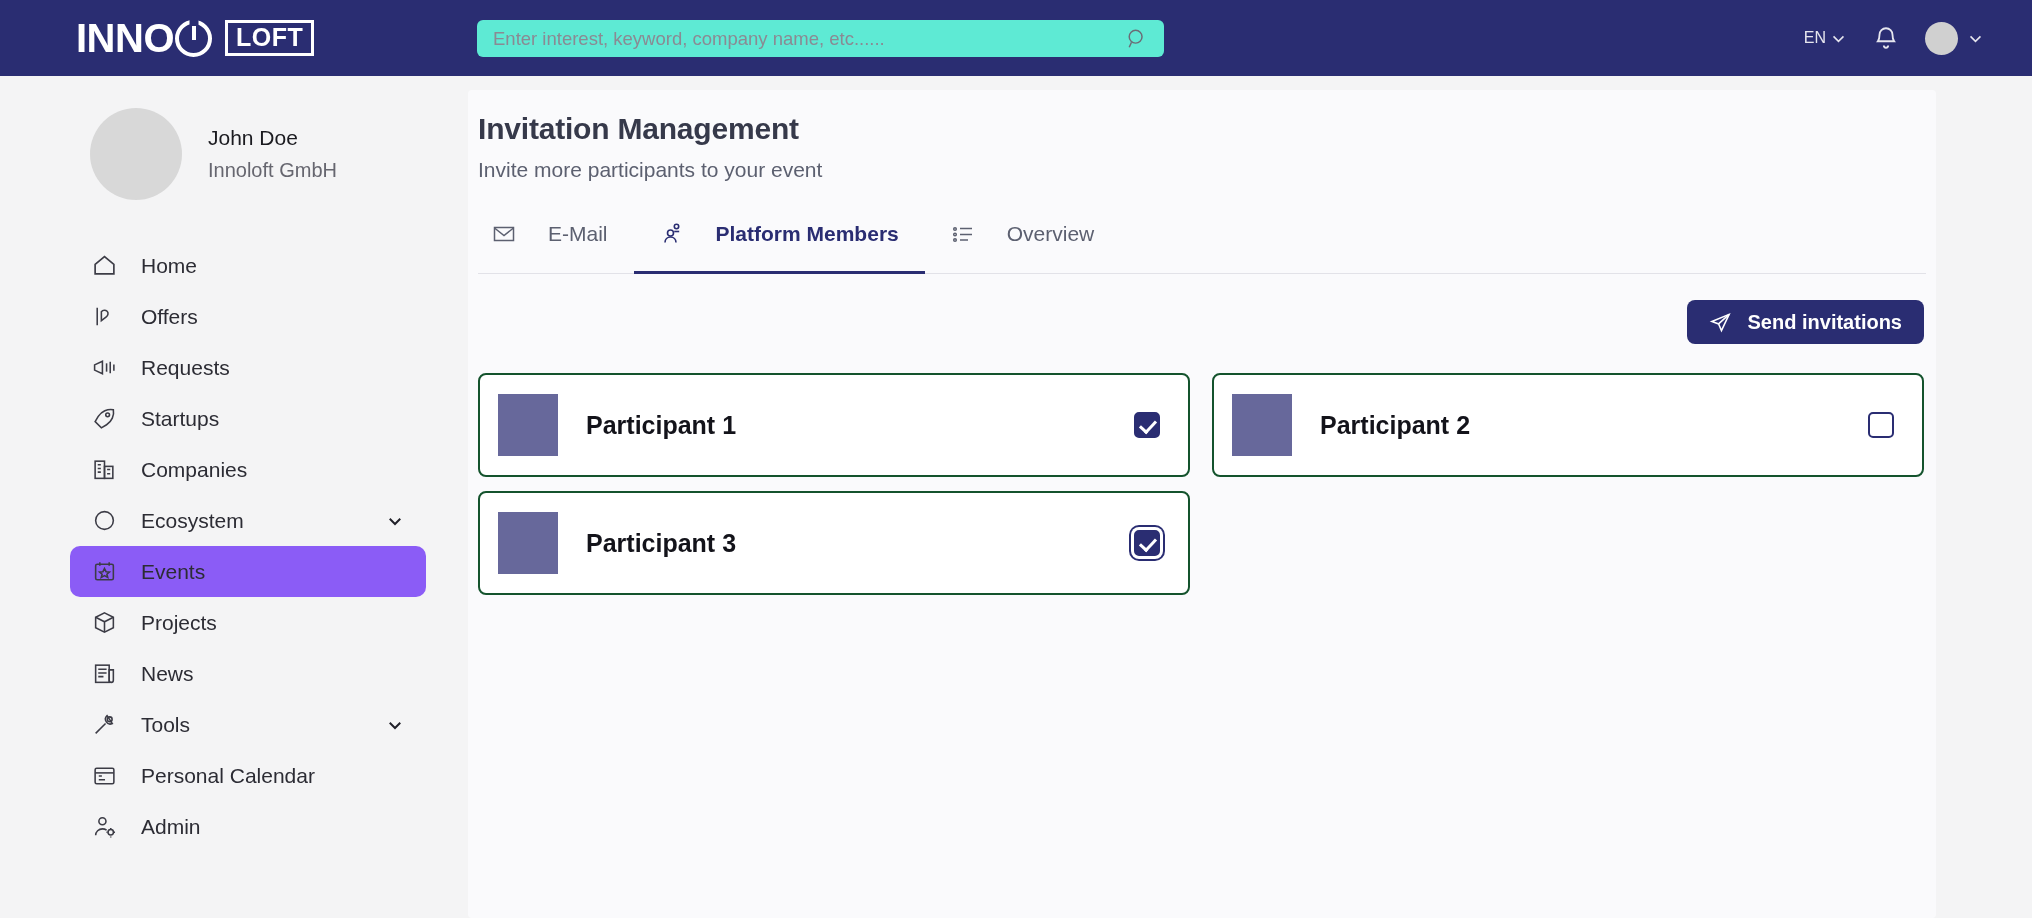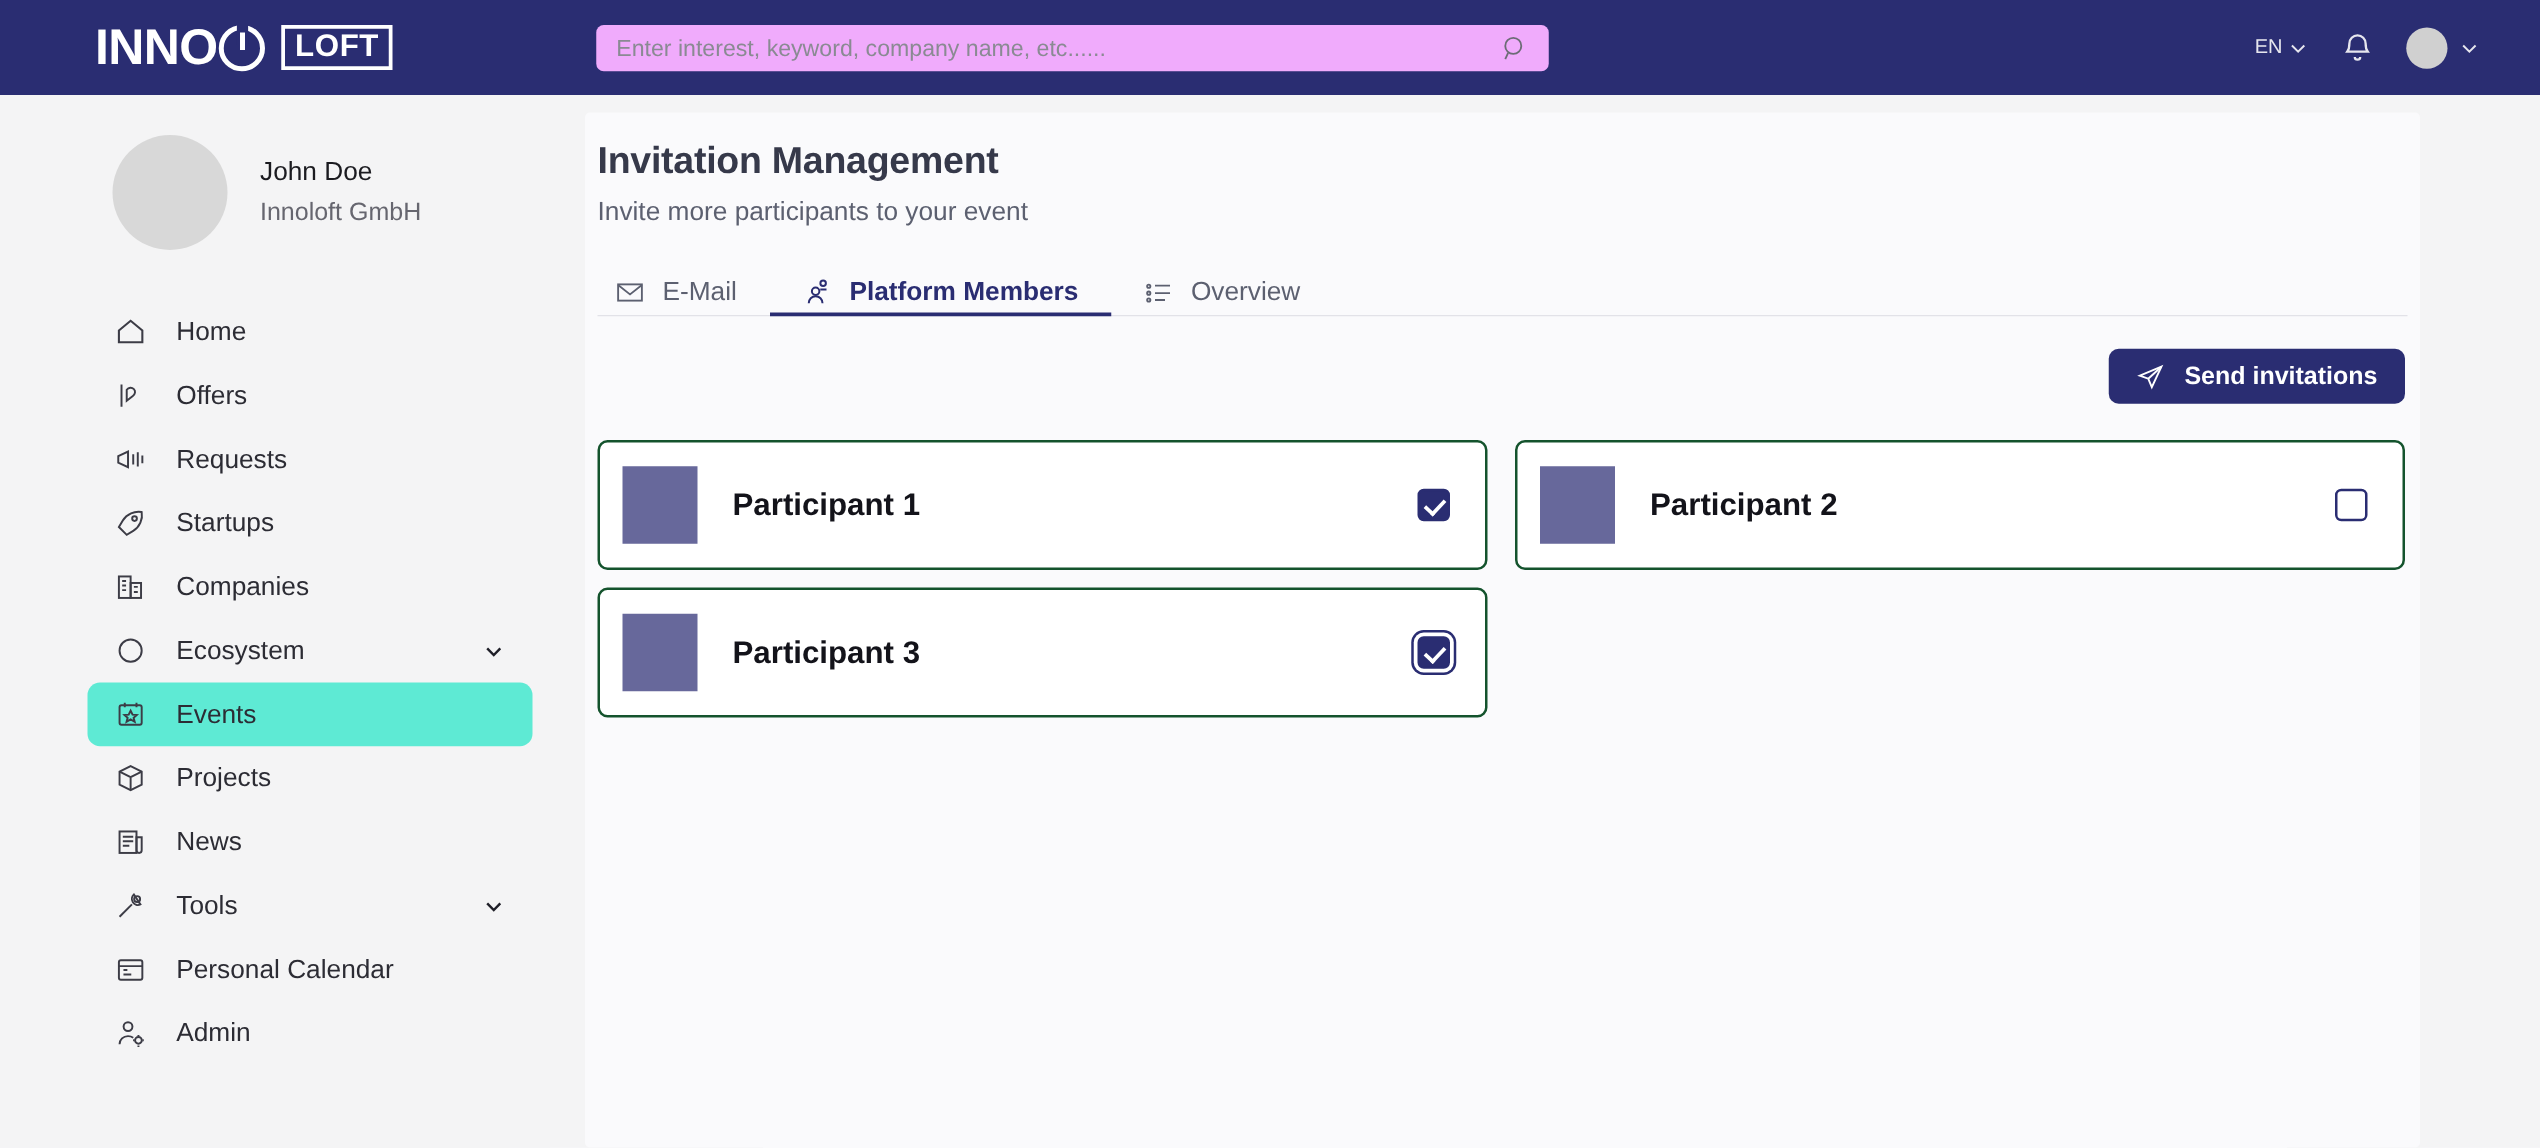--- a/index.html
+++ b/index.html
@@ -75,23 +75,23 @@
     letter-spacing: 0.5px;
     padding: 2px 8px 3px 8px;
     line-height: 1;
     margin-left: 11px;
   }
 
   .searchbox {
     position: absolute;
     left: 477px;
     top: 20px;
-    width: 762px;
+    width: 687px;
     height: 37px;
-    background: #f0abfc;
+    background: #5eead4;
     border-radius: 6px;
     display: flex;
     align-items: center;
     padding: 0 16px;
     cursor: text;
   }
   .searchbox input {
     flex: 1;
     border: none;
     outline: none;
@@ -150,21 +150,21 @@
     display: flex;
     align-items: center;
     gap: 24px;
     height: 51px;
     margin: 0 14px 0 70px;
     padding: 0 18px 0 22px;
     border-radius: 10px;
     cursor: pointer;
     position: relative;
   }
-  .nav-item.active { background: #5eead4; align-items: center; }
+  .nav-item.active { background: #8b5cf6; align-items: center; }
   .nav-ico { width: 25px; height: 25px; flex-shrink: 0; display: block; }
   .nav-label { font-size: 21px; color: #2C2C34; white-space: nowrap; }
   .nav-chev { position: absolute; right: 22px; width: 18px; height: 18px; }
 
   
   .main {
     position: absolute;
     top: 90px;
     left: 468px;
     width: 1468px;
@@ -189,22 +189,22 @@
     display: flex;
     align-items: flex-end;
     gap: 0px;
     margin: 30px 0 0 10px;
     border-bottom: 1px solid #E2E2E8;
     width: 1448px;
   }
   .tab {
     display: flex;
     align-items: flex-end;
-    gap: 14px;
-    padding: 10px 26px 4px 26px;
+    gap: 32px;
+    padding: 10px 26px 25px 26px;
     cursor: pointer;
     border-bottom: 3px solid transparent;
     margin-bottom: -1px;
   }
   .tab:first-child { padding-left: 14px; }
   .tab.active { border-bottom-color: #2A2D72; }
   .tab-label { font-size: 21px; color: #5C6070; white-space: nowrap; }
   .tab.active .tab-label { color: #2A2D72; font-weight: 700; }
   .tab-ico { width: 24px; height: 24px; flex-shrink: 0; }
 

